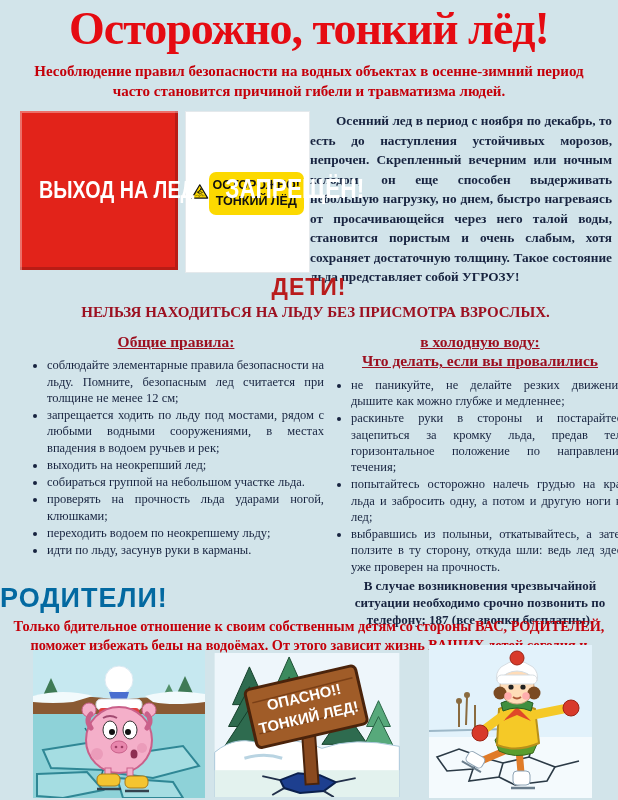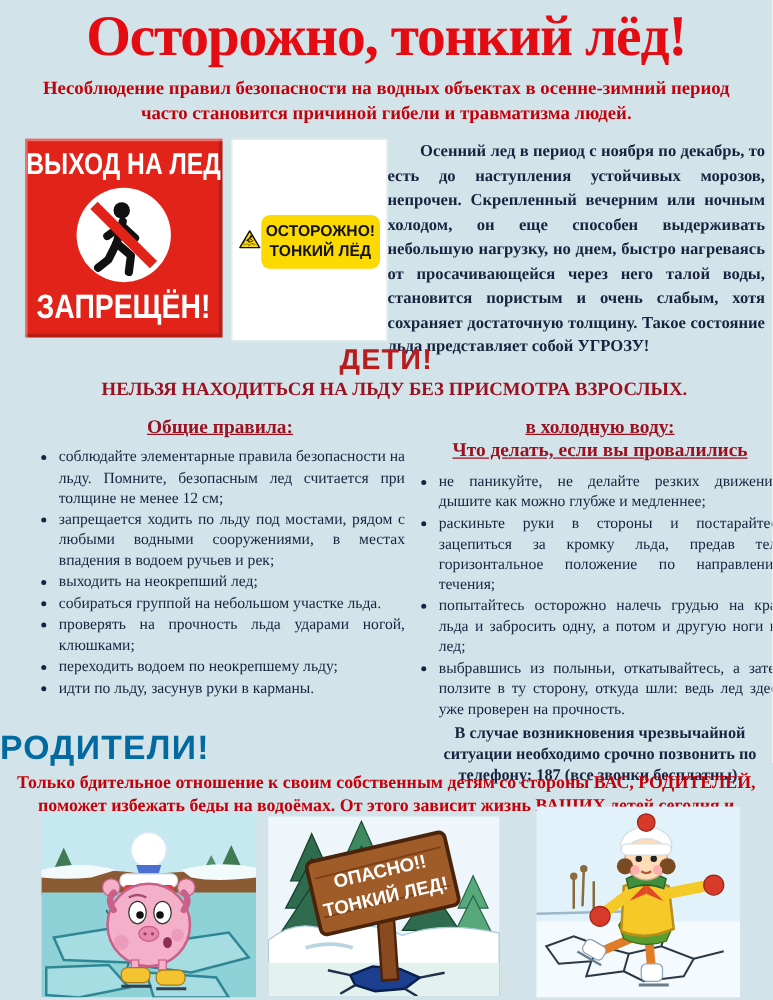--- a/index.html
+++ b/index.html
@@ -14,21 +14,21 @@
     color:#e50b12;font-family:"Liberation Serif", serif;
   }
   .subtitle{
     position:absolute;top:62px;left:28px;right:28px;
     text-align:center;font-weight:bold;font-size:15px;line-height:1.32;
     color:#c4000a;
   }
   .signs-row{position:absolute;top:111px;left:20px;width:592px;height:163px;display:flex;align-items:flex-start;}
   .sign-prohibition{
     flex:none;width:158px;height:159px;background:#e2231a;color:#fff;
-    display:flex;flex-direction:column;align-items:center;justify-content:space-between;
+    display:flex;flex-direction:row;align-items:center;justify-content:space-between;
     padding:7px 2px 9px;box-sizing:border-box;
     box-shadow:inset 2px 2px 0 rgba(255,255,255,.35), inset -3px -3px 0 rgba(0,0,0,.18);
   }
   .sp-text{font-family:"Liberation Sans", sans-serif;font-weight:bold;white-space:nowrap;display:inline-block;}
   .sp-top{font-size:24px;transform:scaleX(.82);}
   .sp-bottom{font-size:27px;transform:scaleX(.84);}
   .sign-warning{
     flex:none;width:125px;height:162px;background:#fff;margin-left:7px;
     display:flex;flex-direction:row;align-items:center;
     padding:5px 5px 6px;box-sizing:border-box;border:1px solid #e4e9ec;

